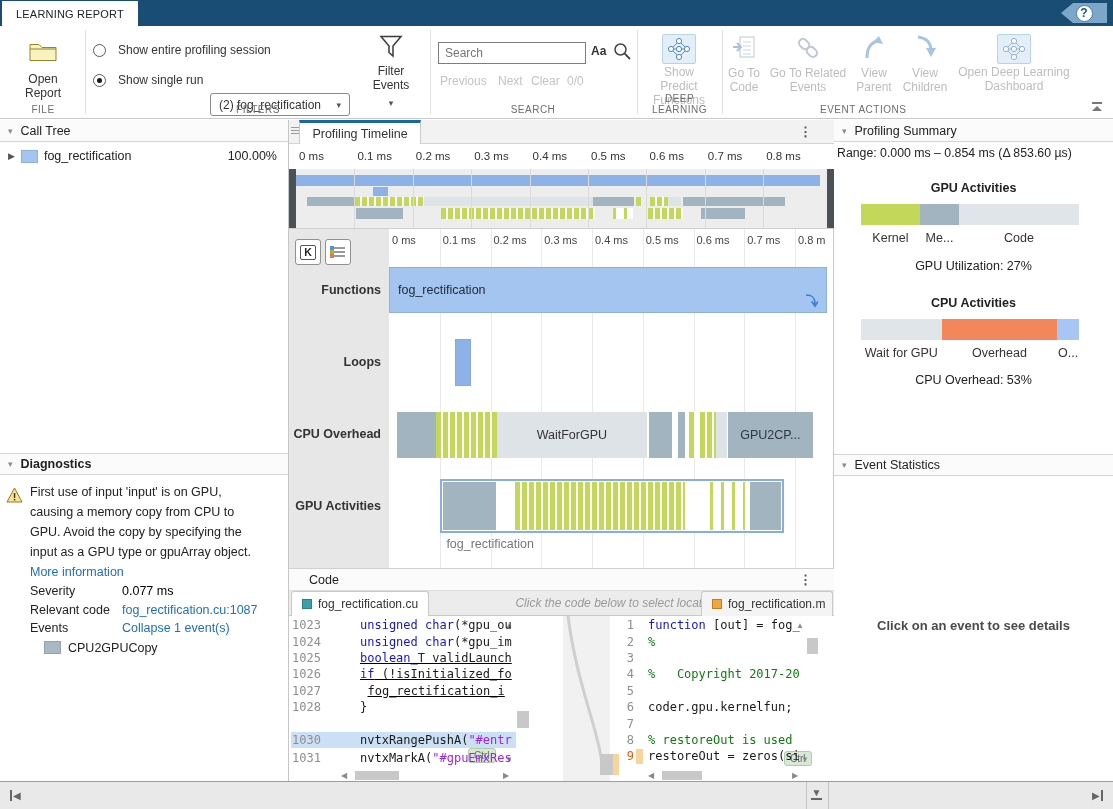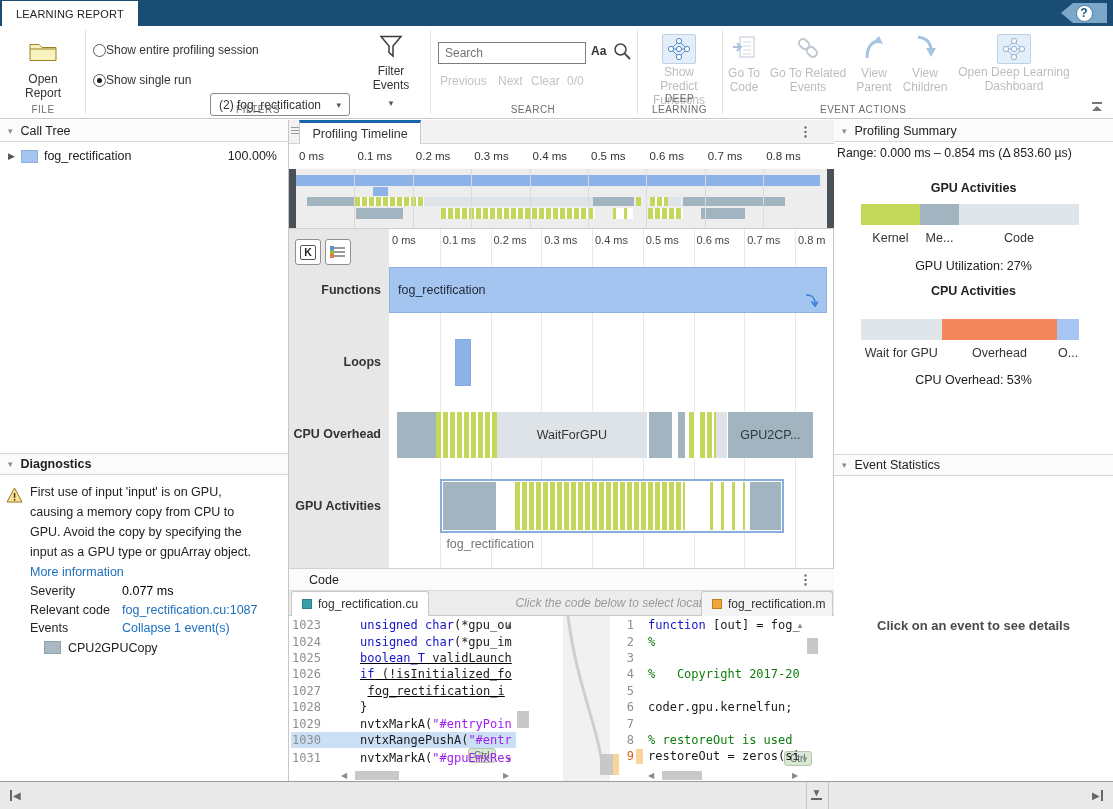--- a/index.html
+++ b/index.html
@@ -16,21 +16,21 @@
   
   #ribbon { position:absolute; left:0; top:26px; width:1113px; height:93px; background:#fff; border-bottom:1px solid #c9c9c9; }
   .rib-div { position:absolute; top:4px; bottom:4px; width:1px; background:#e2e2e2; }
   .rib-sec-label { position:absolute; bottom:3px; font-size:10px; color:#6d6d6d; letter-spacing:.5px; text-align:center; }
   .rib-label { font-size:12px; color:#333; }
   .rib-label.dis, .dis { color:#bdbdbd; }
   #open-report { position:absolute; left:10px; top:10px; width:66px; height:62px; text-align:center; }
   #open-report svg { margin-top:2px; }
   #open-report .rib-label { display:block; margin-top:6px; }
 
-  .radio-row { position:absolute; display:flex; align-items:center; gap:0; }
+  .radio-row { position:absolute; display:flex; align-items:center; gap:12px; }
   .radio { width:13px; height:13px; border:1px solid #5a5a5a; border-radius:50%; background:#fff; position:relative; flex:none; }
   .radio.checked::after { content:""; position:absolute; left:3px; top:3px; width:5px; height:5px; border-radius:50%; background:#1a1a1a; }
   #run-select { position:absolute; left:210px; top:67px; width:140px; height:23px; border:1px solid #8a8a8a; border-radius:3px; background:#fff; display:flex; align-items:center; padding:0 8px; font-size:12px; color:#333; justify-content:space-between; }
   .caret-down { font-size:9px; color:#555; }
   #filter-events { position:absolute; left:358px; top:8px; width:66px; height:86px; text-align:center; }
 
   #search-box { position:absolute; left:438px; top:16px; width:148px; height:22px; border:1px solid #7d7d7d; background:#fff; font-size:12px; padding:0 6px; color:#333; font-family:"Liberation Sans",sans-serif; }
   #search-box::placeholder { color:#757575; }
   #aa-toggle { position:absolute; left:591px; top:18px; font-size:12px; color:#333; font-weight:bold; }
   #search-glass { position:absolute; left:612px; top:15px; }
@@ -556,24 +556,20 @@
                 <span class="lcode u" style="padding-left: 29px;"><span class="tok kw">if</span><span class="tok pl"> (!isInitialized_fo</span></span>
               </div>
               <div class="crow" style="top: 66.6px;">
                 <span class="lnum">1027</span>
                 <span class="lcode u" style="padding-left: 36.5px;"><span class="tok pl">fog_rectification_i</span></span>
               </div>
               <div class="crow" style="top: 83px;">
                 <span class="lnum">1028</span>
                 <span class="lcode" style="padding-left: 29px;"><span class="tok pl">}</span></span>
               </div>
-              <div class="crow" style="top: 99.4px;">
-                <span class="lnum">1029</span>
-                <span class="lcode" style="padding-left: 29px;"><span class="tok pl">nvtxMarkA(</span><span class="tok str">"#entryPoin</span></span>
-              </div>
               <div class="crow hl" style="top: 115.8px;">
                 <span class="lnum">1030</span>
                 <span class="lcode" style="padding-left: 29px;"><span class="tok pl">nvtxRangePushA(</span><span class="tok str">"#entr</span></span>
               </div>
               <div class="crow" style="top: 132.2px; align-items: flex-end;">
                 <span class="lnum">1031</span>
                 <span class="lcode" style="padding-left: 29px;"><span class="tok pl">nvtxMarkA(</span><span class="tok str">"#gpuEmxRes</span></span>
               </div>
             </div>
           <div id="pane-mid">
@@ -648,21 +644,21 @@
           <span class="b-green-solid" style="width: 27%;"></span>
           <span class="b-gray" style="width: 18%;"></span>
           <span class="b-idle" style="width: 55%;"></span>
         </div>
       <div class="sum-labels" style="top:111px">
           <span style="width: 27%;">Kernel</span>
           <span style="width: 18%;">Me...</span>
           <span style="width: 55%;">Code</span>
         </div>
       <div class="sum-note" style="top:139px">GPU Utilization: 27%</div>
-      <div class="sum-title" style="top:164px">CPU Activities</div>
+      <div class="sum-title" style="top:176px">CPU Activities</div>
       <div class="sum-bar" style="top:199px">
           <span class="b-idle" style="width: 37%;"></span>
           <span class="b-orange" style="width: 53%;"></span>
           <span class="b-blue-solid" style="width: 10%;"></span>
         </div>
       <div class="sum-labels" style="top:226px">
           <span style="width: 37%;">Wait for GPU</span>
           <span style="width: 53%;">Overhead</span>
           <span style="width: 10%;">O...</span>
         </div>

